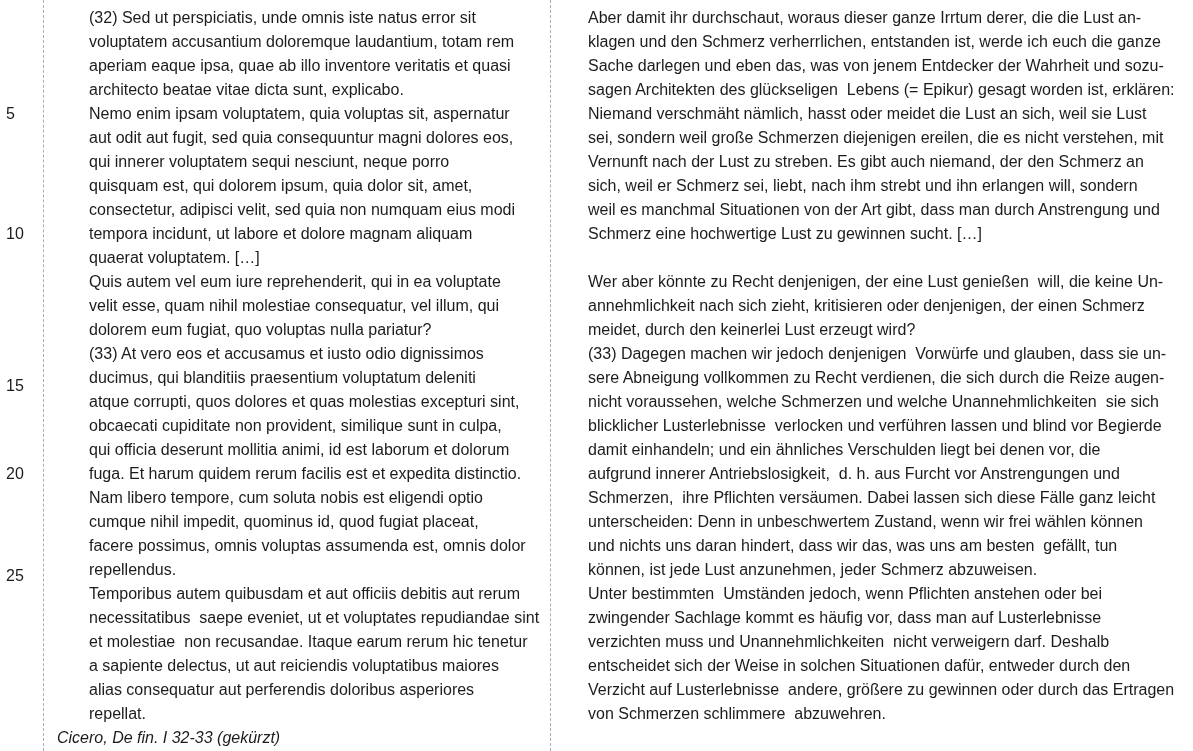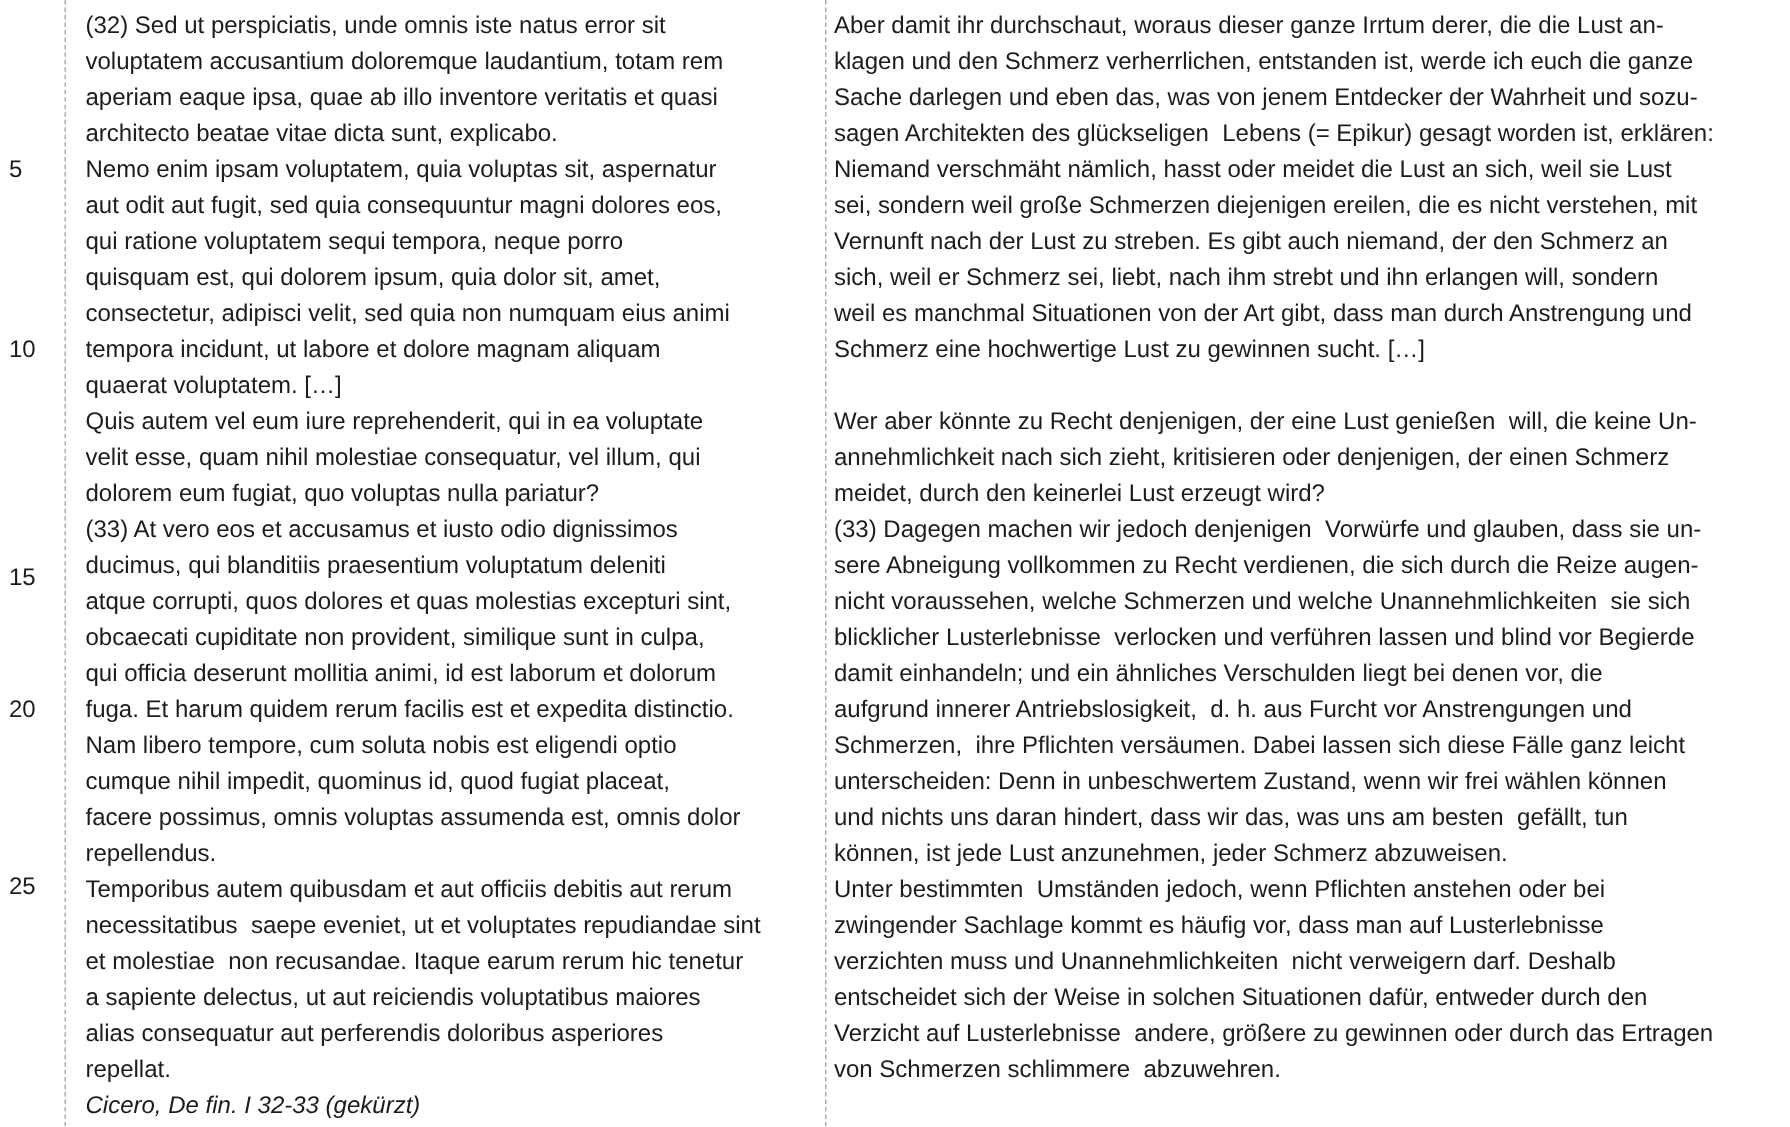--- a/index.html
+++ b/index.html
@@ -46,53 +46,54 @@
   .german-col {
     flex: 1 1 auto;
     border-left: 1px dashed #a9aeb4;
     padding-left: 5px;
     padding-right: 8px;
   }
   .line {
     height: 24px;
     white-space: pre;
     overflow: hidden;
+    margin-left: 32px;
   }
   .attribution {
     height: 24px;
     text-align: left;
     font-style: italic;
     white-space: pre;
   }
 </style>
 </head>
 <body>
 
 <div class="sheet">
 
   <div class="gutter" id="gutter">
       <div class="num" style="top: 102px;">5</div>
       <div class="num" style="top: 222px;">10</div>
       <div class="num" style="top: 342px; margin-top: 32px;">15</div>
       <div class="num" style="top: 462px;">20</div>
-      <div class="num" style="top: 580px;">25</div>
+      <div class="num" style="top: 564px;">25</div>
       <div class="num" style="top: 702px; margin-top: 45px;">30</div>
     </div>
 
   <div class="col latin-col">
     <div id="latin-lines">
         <div class="line">(32) Sed ut perspiciatis, unde omnis iste natus error sit</div>
         <div class="line">voluptatem accusantium doloremque laudantium, totam rem</div>
         <div class="line">aperiam eaque ipsa, quae ab illo inventore veritatis et quasi</div>
         <div class="line">architecto beatae vitae dicta sunt, explicabo.</div>
         <div class="line">Nemo enim ipsam voluptatem, quia voluptas sit, aspernatur</div>
         <div class="line">aut odit aut fugit, sed quia consequuntur magni dolores eos,</div>
-        <div class="line">qui ratione voluptatem sequi tempora, neque porro</div>
+        <div class="line">qui innerer voluptatem sequi nesciunt, neque porro</div>
         <div class="line">quisquam est, qui dolorem ipsum, quia dolor sit, amet,</div>
-        <div class="line">consectetur, adipisci velit, sed quia non numquam eius animi</div>
+        <div class="line">consectetur, adipisci velit, sed quia non numquam eius modi</div>
         <div class="line">tempora incidunt, ut labore et dolore magnam aliquam</div>
         <div class="line">quaerat voluptatem. […]</div>
         <div class="line">Quis autem vel eum iure reprehenderit, qui in ea voluptate</div>
         <div class="line">velit esse, quam nihil molestiae consequatur, vel illum, qui</div>
         <div class="line">dolorem eum fugiat, quo voluptas nulla pariatur?</div>
         <div class="line">(33) At vero eos et accusamus et iusto odio dignissimos</div>
         <div class="line">ducimus, qui blanditiis praesentium voluptatum deleniti</div>
         <div class="line">atque corrupti, quos dolores et quas molestias excepturi sint,</div>
         <div class="line">obcaecati cupiditate non provident, similique sunt in culpa,</div>
         <div class="line">qui officia deserunt mollitia animi, id est laborum et dolorum</div>

